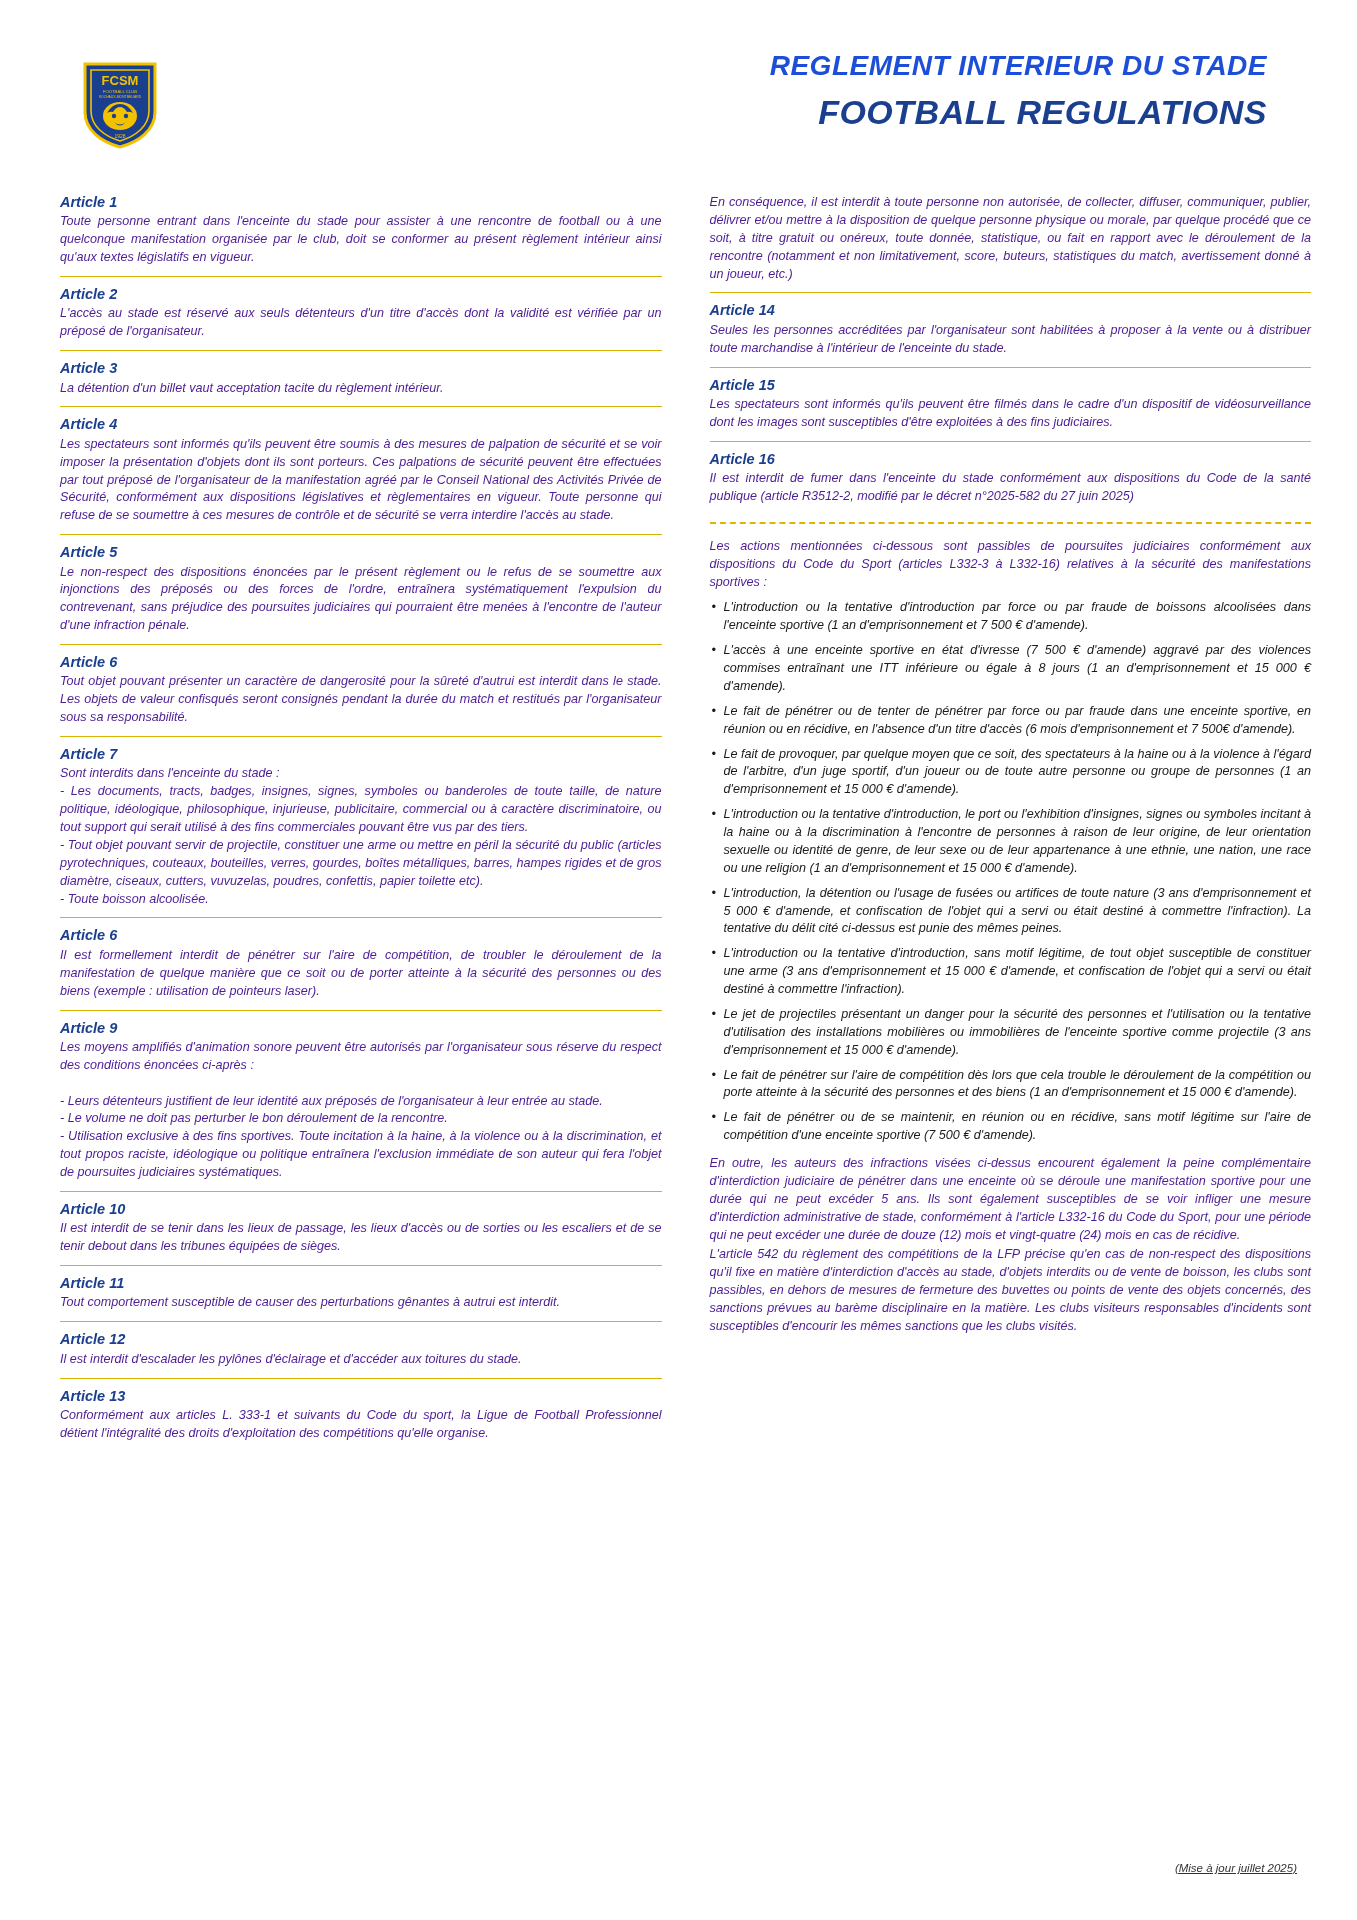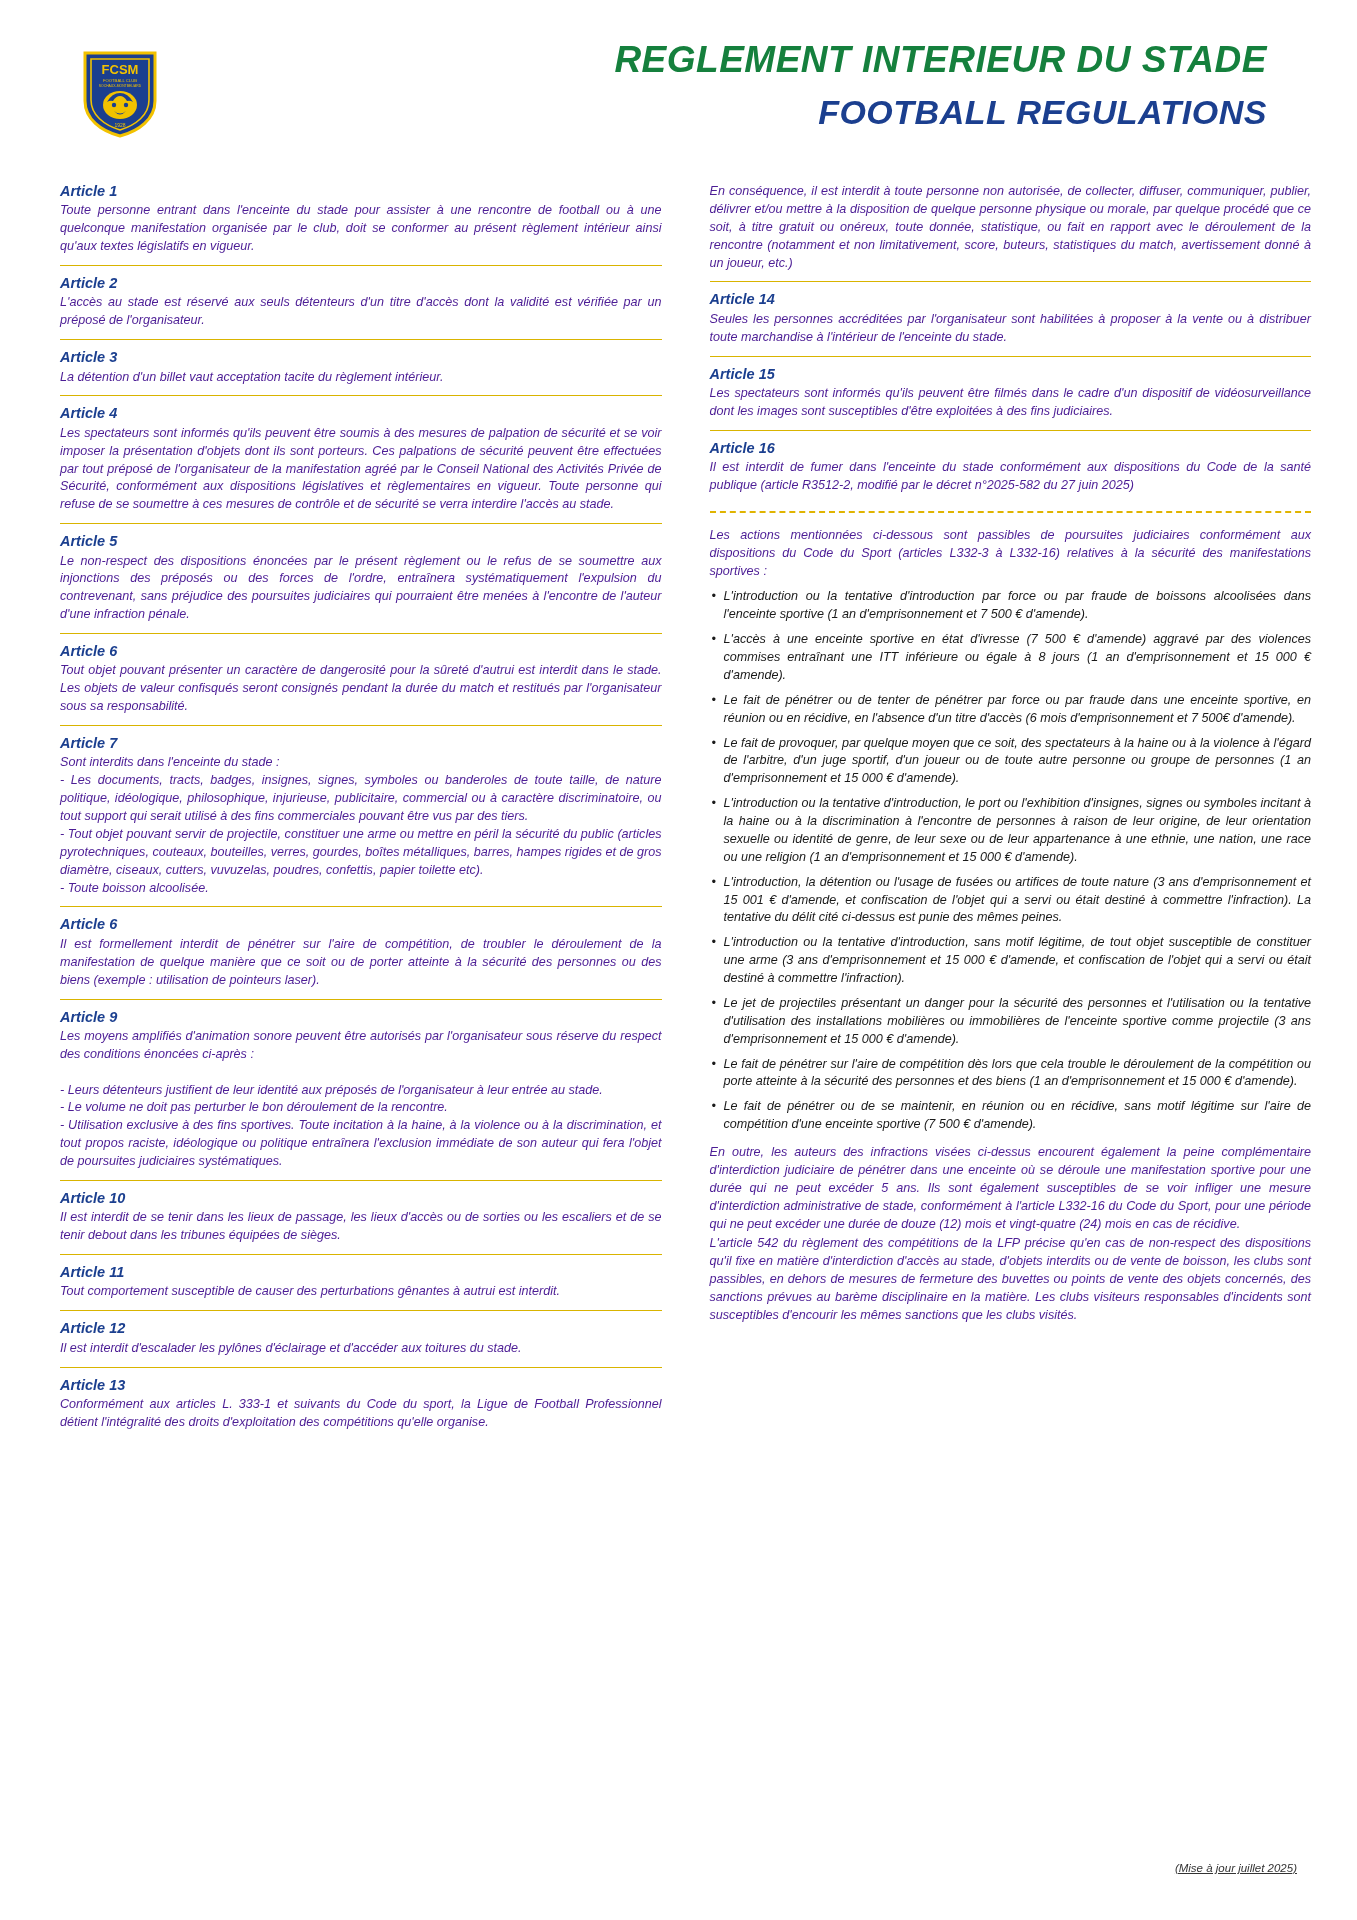--- a/index.html
+++ b/index.html
@@ -8,21 +8,21 @@
     width: 1357px;
     height: 1920px;
     background: #ffffff;
     font-family: "Liberation Sans", sans-serif;
     color: #1a1a1a;
     position: relative;
   }
   .page {
     width: 1357px;
     height: 1920px;
-    padding: 29px 60px 20px 60px;
+    padding: 40px 60px 20px 60px;
     position: relative;
   }
 
   
   .header {
     display: flex;
     align-items: flex-start;
     padding: 10px 0 6px 0;
     min-height: 140px;
   }
@@ -38,24 +38,24 @@
     height: 92px;
     position: relative;
   }
   .logo svg { display:block; }
   .titles {
     flex: 1 1 auto;
     text-align: right;
     padding-right: 30px;
   }
   .title-main {
-    font-size: 37px;
+    font-size: 28px;
     font-weight: bold;
     font-style: italic;
-    color: #15803d;
+    color: #1d4ed8;
     letter-spacing: 0.5px;
     line-height: 1.15;
   }
   .title-sub {
     font-size: 34px;
     font-weight: bold;
     font-style: italic;
     color: #1b3f8f;
     letter-spacing: 0.5px;
     line-height: 1.2;
@@ -279,21 +279,21 @@
       <hr class="dashed">
 
       <p class="art-body">Les actions mentionnées ci-dessous sont passibles de poursuites judiciaires conformément aux dispositions du Code du Sport (articles L332-3 à L332-16) relatives à la sécurité des manifestations sportives :</p>
 
       <ul class="bullets">
         <li>L'introduction ou la tentative d'introduction par force ou par fraude de boissons alcoolisées dans l'enceinte sportive (1 an d'emprisonnement et 7 500 € d'amende).</li>
         <li>L'accès à une enceinte sportive en état d'ivresse (7 500 € d'amende) aggravé par des violences commises entraînant une ITT inférieure ou égale à 8 jours (1 an d'emprisonnement et 15 000 € d'amende).</li>
         <li>Le fait de pénétrer ou de tenter de pénétrer par force ou par fraude dans une enceinte sportive, en réunion ou en récidive, en l'absence d'un titre d'accès (6 mois d'emprisonnement et 7 500€ d'amende).</li>
         <li>Le fait de provoquer, par quelque moyen que ce soit, des spectateurs à la haine ou à la violence à l'égard de l'arbitre, d'un juge sportif, d'un joueur ou de toute autre personne ou groupe de personnes (1 an d'emprisonnement et 15 000 € d'amende).</li>
         <li>L'introduction ou la tentative d'introduction, le port ou l'exhibition d'insignes, signes ou symboles incitant à la haine ou à la discrimination à l'encontre de personnes à raison de leur origine, de leur orientation sexuelle ou identité de genre, de leur sexe ou de leur appartenance à une ethnie, une nation, une race ou une religion (1 an d'emprisonnement et 15 000 € d'amende).</li>
-        <li>L'introduction, la détention ou l'usage de fusées ou artifices de toute nature (3 ans d'emprisonnement et 15 001 € d'amende, et confiscation de l'objet qui a servi ou était destiné à commettre l'infraction). La tentative du délit cité ci-dessus est punie des mêmes peines.</li>
+        <li>L'introduction, la détention ou l'usage de fusées ou artifices de toute nature (3 ans d'emprisonnement et 5 000 € d'amende, et confiscation de l'objet qui a servi ou était destiné à commettre l'infraction). La tentative du délit cité ci-dessus est punie des mêmes peines.</li>
         <li>L'introduction ou la tentative d'introduction, sans motif légitime, de tout objet susceptible de constituer une arme (3 ans d'emprisonnement et 15 000 € d'amende, et confiscation de l'objet qui a servi ou était destiné à commettre l'infraction).</li>
         <li>Le jet de projectiles présentant un danger pour la sécurité des personnes et l'utilisation ou la tentative d'utilisation des installations mobilières ou immobilières de l'enceinte sportive comme projectile (3 ans d'emprisonnement et 15 000 € d'amende).</li>
         <li>Le fait de pénétrer sur l'aire de compétition dès lors que cela trouble le déroulement de la compétition ou porte atteinte à la sécurité des personnes et des biens (1 an d'emprisonnement et 15 000 € d'amende).</li>
         <li>Le fait de pénétrer ou de se maintenir, en réunion ou en récidive, sans motif légitime sur l'aire de compétition d'une enceinte sportive (7 500 € d'amende).</li>
       </ul>
 
       <p class="art-body para">En outre, les auteurs des infractions visées ci-dessus encourent également la peine complémentaire d'interdiction judiciaire de pénétrer dans une enceinte où se déroule une manifestation sportive pour une durée qui ne peut excéder 5 ans. Ils sont également susceptibles de se voir infliger une mesure d'interdiction administrative de stade, conformément à l'article L332-16 du Code du Sport, pour une période qui ne peut excéder une durée de douze (12) mois et vingt-quatre (24) mois en cas de récidive.</p>
       <p class="art-body para-tight">L'article 542 du règlement des compétitions de la LFP précise qu'en cas de non-respect des dispositions qu'il fixe en matière d'interdiction d'accès au stade, d'objets interdits ou de vente de boisson, les clubs sont passibles, en dehors de mesures de fermeture des buvettes ou points de vente des objets concernés, des sanctions prévues au barème disciplinaire en la matière. Les clubs visiteurs responsables d'incidents sont susceptibles d'encourir les mêmes sanctions que les clubs visités.</p>
 
     </div>

